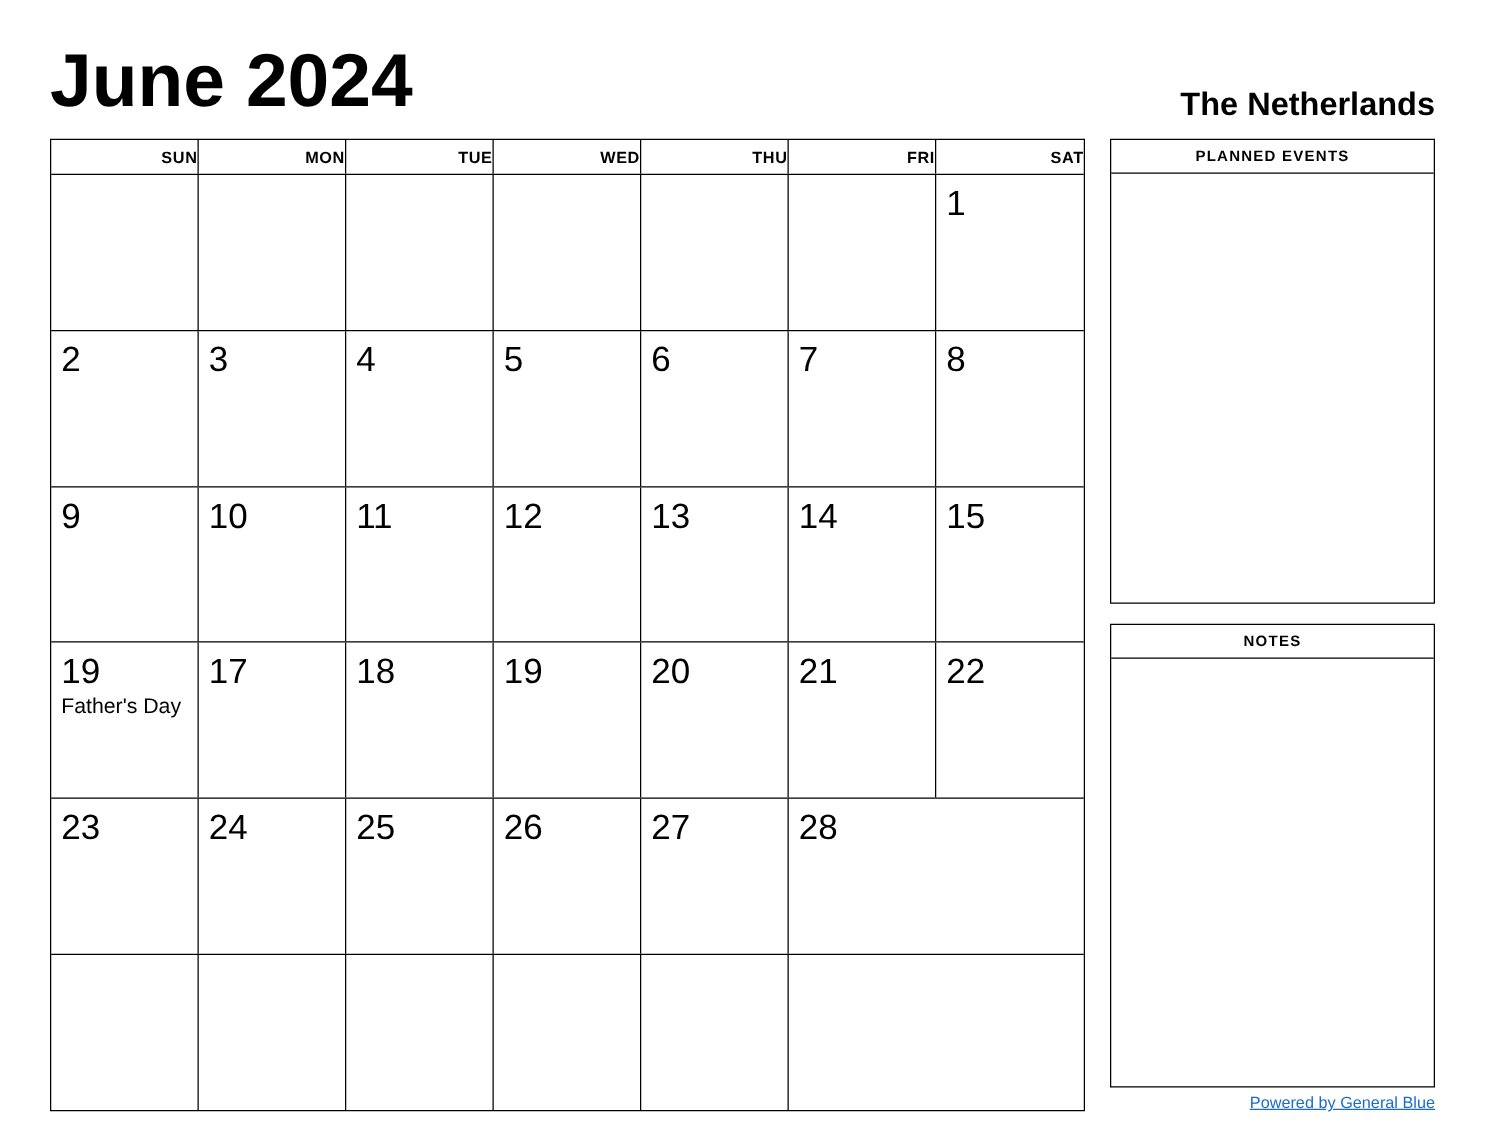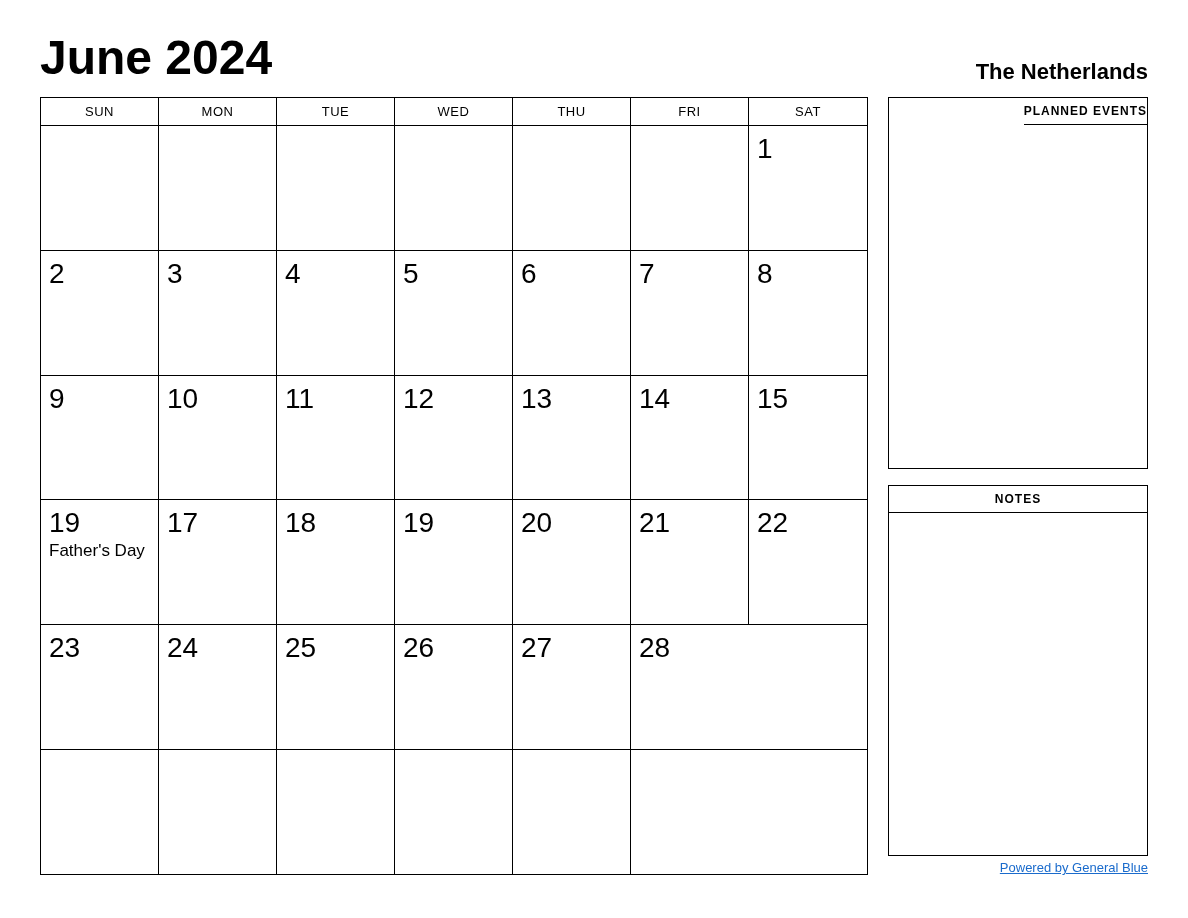--- a/index.html
+++ b/index.html
@@ -11,26 +11,26 @@
       overflow: hidden;
       padding: 30px 40px 20px 40px;
     }
     .page-header {
       display: flex;
       justify-content: space-between;
       align-items: flex-end;
       margin-bottom: 12px;
     }
     .month-title {
-      font-size: 48px;
+      font-size: 60px;
       font-weight: 900;
       color: #000;
     }
     .country-title {
-      font-size: 22px;
+      font-size: 26px;
       font-weight: 900;
       color: #000;
     }
     .main-layout {
       display: flex;
       gap: 20px;
       height: calc(100% - 90px);
     }
     
     .calendar-section {
@@ -38,23 +38,23 @@
       border: 1.5px solid #000;
       display: flex;
       flex-direction: column;
     }
     .day-headers {
       display: grid;
       grid-template-columns: repeat(7, 1fr);
       border-bottom: 1.5px solid #000;
     }
     .day-header {
-      text-align: center;
+      text-align: right;
       font-size: 13px;
-      font-weight: 400;
+      font-weight: 700;
       padding: 6px 0;
       letter-spacing: 0.5px;
       border-right: 1px solid #000;
     }
     .day-header:last-child { border-right: none; }
     .calendar-body {
       display: flex;
       flex-direction: column;
       flex: 1;
     }
@@ -105,21 +105,20 @@
       padding: 6px 0;
       border-bottom: 1.5px solid #000;
     }
     .sidebar-box-content {
       flex: 1;
       padding: 8px;
     }
     .planned-events-box {
       flex: 1;
       margin-bottom: 16px;
-      align-items: flex-end;
     }
     .notes-box {
       flex: 1;
     }
     .powered-by {
       margin-top: 4px;
       text-align: right;
       font-size: 13px;
     }
     .powered-by a {

